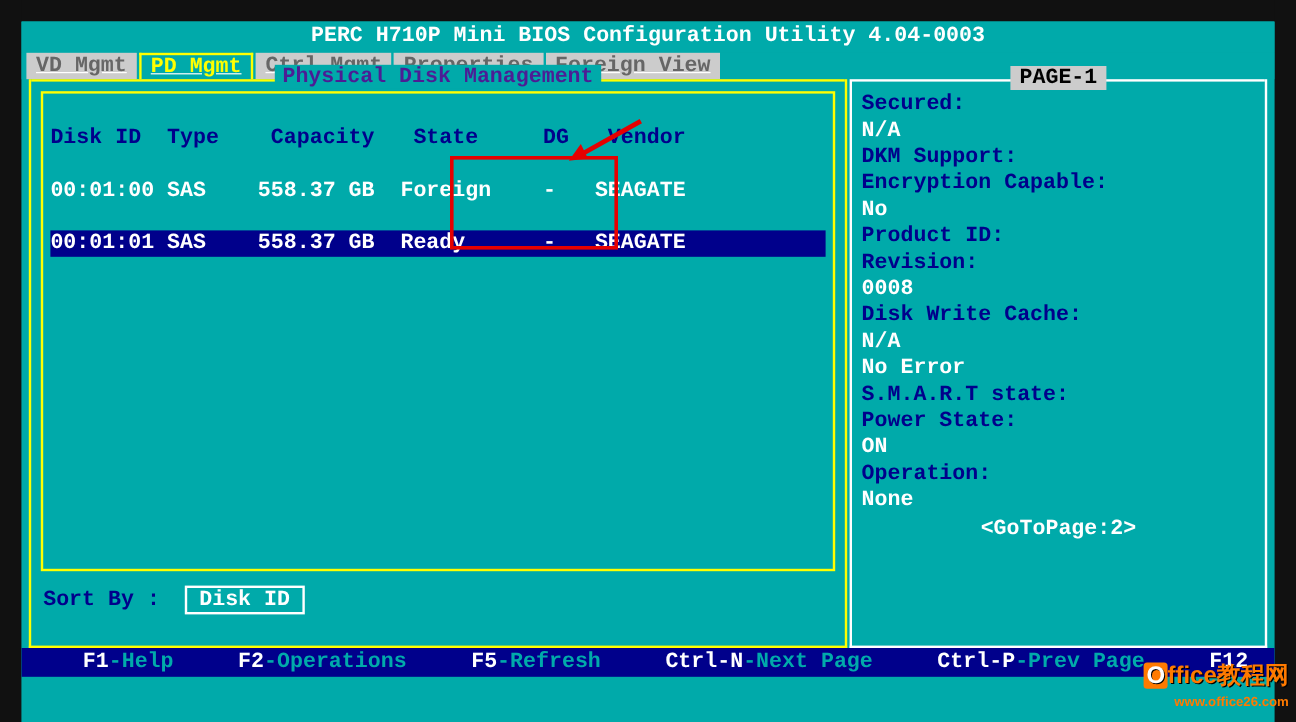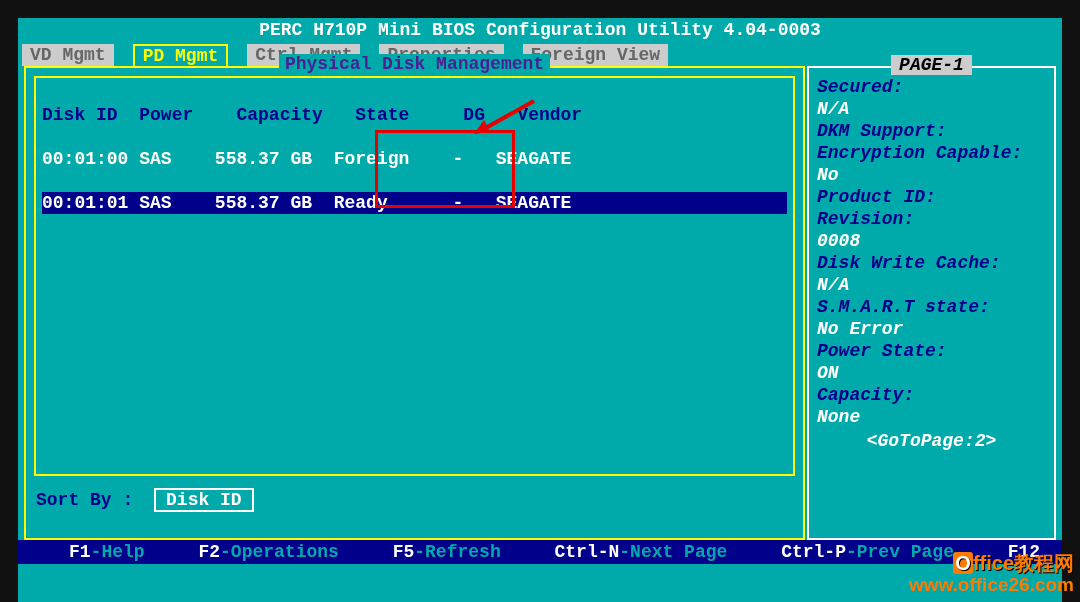--- a/index.html
+++ b/index.html
@@ -29,23 +29,24 @@
     color: #fff;
   }
   .title-row {
     text-align: center;
     color: #fff;
     padding: 2px 0 4px;
     background: #0aa;
   }
   .menubar {
     display: flex;
-    gap: 17px;
+    gap: 0;
     background: #0aa;
     padding: 0 4px 0 4px;
+    text-decoration: underline;
   }
   .menu-item {
     padding: 1px 8px;
     color: #666;
     background: #ccc;
     margin-right: 2px;
   }
   .menu-item.active {
     background: #0aa;
     border: 2px solid #ff0;
@@ -90,28 +91,27 @@
   }
   .table {
     padding: 4px 6px;
     white-space: pre;
     line-height: 22px;
   }
   .th-row { color: #00008b; }
   .row1 { color: #fff; }
   .row2 { color: #fff; background: #00008b; }
   .right-panel {
-    width: 249px;
+    width: 348px;
     border: 2px solid #fff;
     border-top: none;
     position: relative;
     padding: 10px 8px 20px;
     color: #fff;
     line-height: 22px;
-    font-style: italic;
   }
   .right-title {
     position: absolute;
     top: -12px;
     left: 0; right: 0;
     text-align: center;
   }
   .right-title span {
     background: #ccc;
     color: #000;
@@ -162,21 +162,21 @@
     bottom: 6px;
     text-align: right;
     font-family: Liberation Sans, sans-serif;
     font-size: 20px;
     line-height: 22px;
     pointer-events: none;
     margin-top: 15px;
   }
   .watermark .line1 { color: #ff7a00; text-shadow: 1px 1px 0 #000; }
   .watermark .line1 .o { color: #fff; background:#ff7a00; padding:0 2px; border-radius:3px;}
-  .watermark .line2 { color: #ff7a00; font-size: 19px; }
+  .watermark .line2 { color: #ff7a00; font-size: 11px; }
 </style>
 </head>
 <body>
 
 <div class="monitor-frame">
   <div class="screen">
 
     <div class="title-row">PERC H710P Mini BIOS Configuration Utility 4.04-0003</div>
 
     <div class="menubar">
@@ -188,21 +188,21 @@
     </div>
 
     <div class="content-area">
 
       <div class="left-panel">
         <div class="panel-title-line"></div>
         <div class="panel-title-wrap"><span>Physical Disk Management</span></div>
 
         <div class="left-inner">
           <div class="table">
-<div class="th-row"><span>Disk ID</span>  <span>Power</span>    <span>Capacity</span>   <span>State</span>     <span>DG</span>   <span>Vendor</span></div>
+<div class="th-row"><span>Disk ID</span>  <span>Type</span>    <span>Capacity</span>   <span>State</span>     <span>DG</span>   <span>Vendor</span></div>
 <div class="row1"><span>00:01:00</span> <span>SAS</span>    <span>558.37 GB</span>  <span>Foreign</span>    <span>-</span>   <span>SEAGATE</span></div>
 <div class="row2"><span>00:01:01</span> <span>SAS</span>    <span>558.37 GB</span>  <span>Ready</span>      <span>-</span>   <span>SEAGATE</span></div>
           </div>
         </div>
 
         <div class="sortby">
           <span>Sort By :</span>
           <span class="box">Disk ID</span>
         </div>
       </div>
@@ -214,25 +214,25 @@
         <div><span class="bright">Secured:</span></div>
         <div><span class="dim">N/A</span></div>
         <div><span class="bright">DKM Support:</span></div>
         <div><span class="bright">Encryption Capable:</span></div>
         <div><span class="dim">No</span></div>
         <div><span class="bright">Product ID:</span></div>
         <div><span class="bright">Revision:</span></div>
         <div><span class="dim">0008</span></div>
         <div><span class="bright">Disk Write Cache:</span></div>
         <div><span class="dim">N/A</span></div>
+        <div><span class="dim">No Error</span></div>
         <div><span class="bright">S.M.A.R.T state:</span></div>
-        <div><span class="dim">No Error</span></div>
         <div><span class="bright">Power State:</span></div>
         <div><span class="dim">ON</span></div>
-        <div><span class="bright">Capacity:</span></div>
+        <div><span class="bright">Operation:</span></div>
         <div><span class="dim">None</span></div>
         <div class="goto"><span>&lt;GoToPage:2&gt;</span></div>
       </div>
     </div>
 
     <div class="helpbar">
       <span class="k">F1</span><span>-Help </span>
       <span class="k">F2</span><span>-Operations </span>
       <span class="k">F5</span><span>-Refresh </span>
       <span class="k">Ctrl-N</span><span>-Next Page </span>

